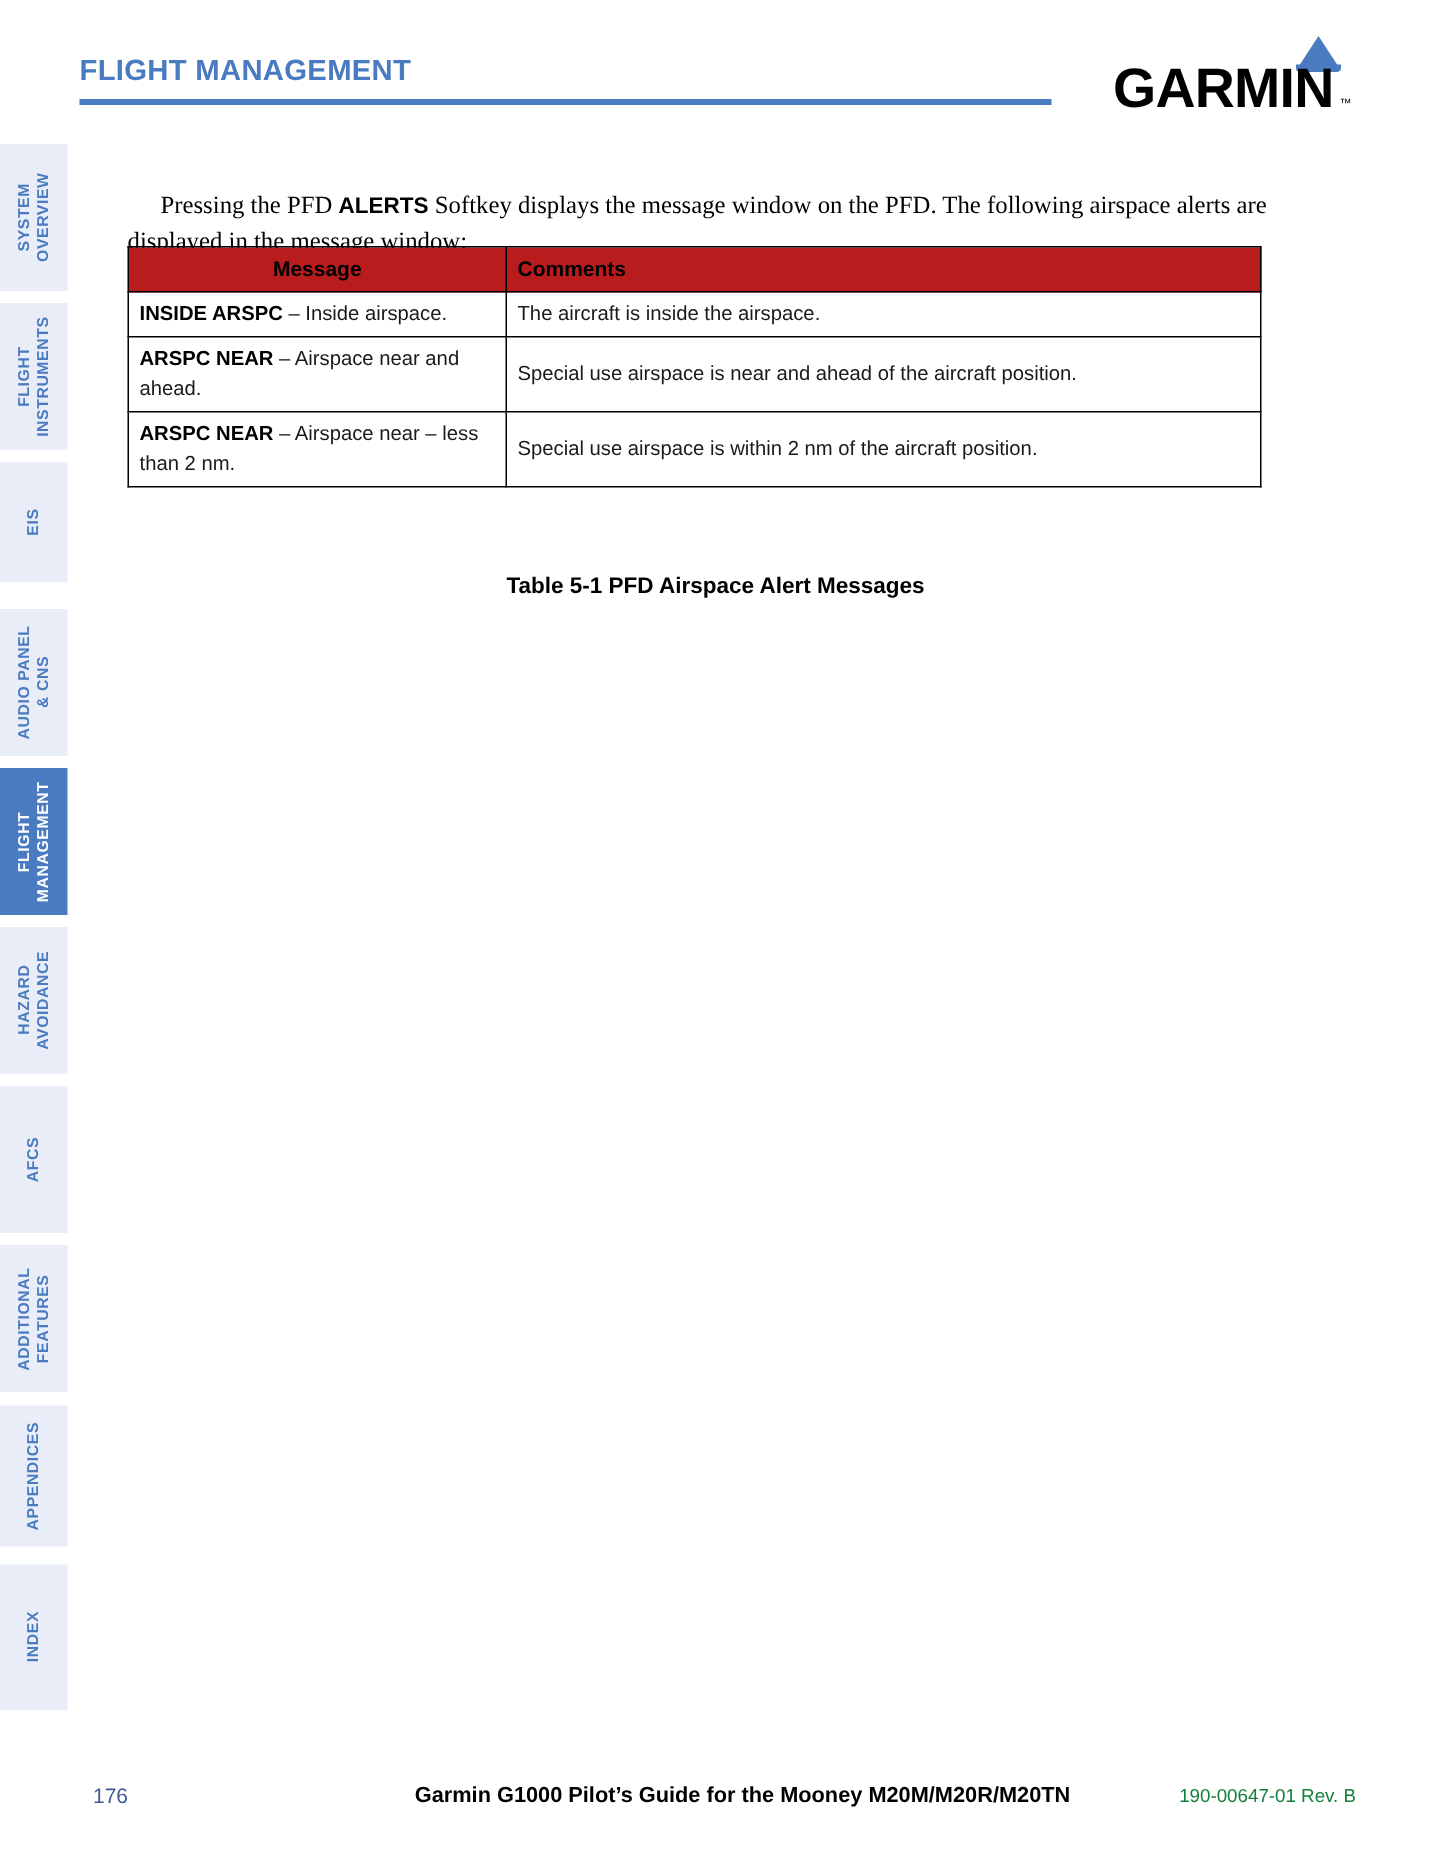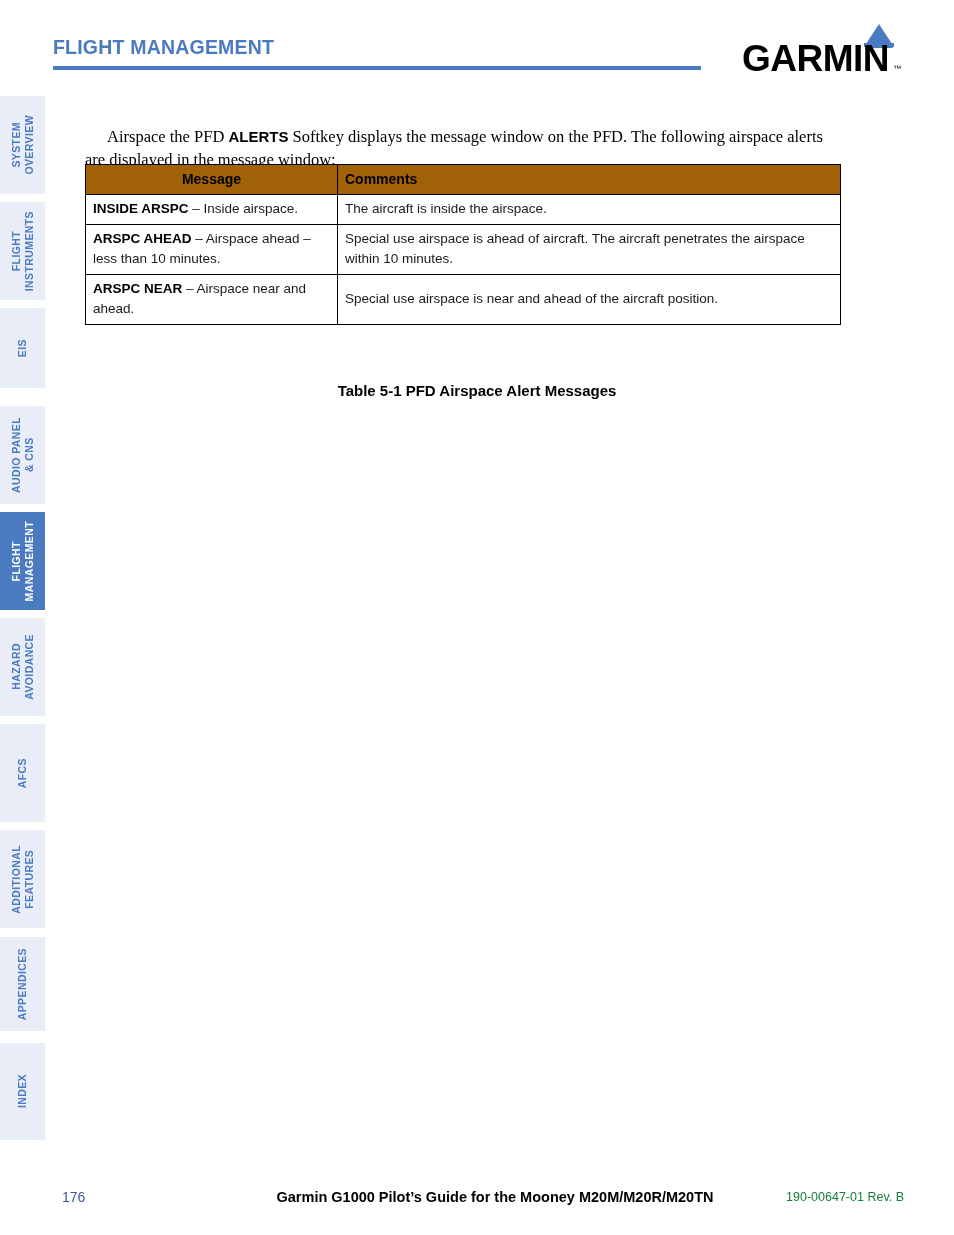--- a/index.html
+++ b/index.html
@@ -157,21 +157,21 @@
   #alerts-table td {
     border: 1.2px solid #000000;
     padding: 4px 7px 5px 7px;
     vertical-align: middle;
     font-family: "Liberation Sans", sans-serif;
     font-size: 13.5px;
     line-height: 20px;
     color: #1a1a1a;
   }
   #alerts-table th {
-    background: #a16207;
+    background: #b91c1c;
     font-weight: bold;
     font-size: 14px;
     color: #000000;
   }
   #alerts-table th.col-message {
     text-align: center;
     width: 237px;
   }
   #alerts-table th.col-comments {
     text-align: left;
@@ -279,41 +279,41 @@
   <div id="chapter-title">FLIGHT MANAGEMENT</div>
   <div id="header-rule"></div>
 </div>
 
 <div id="garmin-logo">
   <div id="garmin-triangle"></div>
   <div id="garmin-wordmark">GARMIN</div>
   <div id="garmin-tm">™</div>
 </div>
 
-<p id="intro-paragraph"><span>Airspace the PFD </span><span class="softkey">ALERTS</span><span> Softkey displays the message window on the PFD. The following airspace alerts are displayed in the message window:</span></p>
+<p id="intro-paragraph"><span>Pressing the PFD </span><span class="softkey">ALERTS</span><span> Softkey displays the message window on the PFD. The following airspace alerts are displayed in the message window:</span></p>
 
 <table id="alerts-table">
   <thead>
     <tr>
       <th class="col-message">Message</th>
       <th class="col-comments">Comments</th>
     </tr>
   </thead>
   <tbody id="table-body">
       <tr>
         <td class="msg-cell"><span class="msg-code">INSIDE ARSPC</span><span> – Inside airspace.</span></td>
         <td>The aircraft is inside the airspace.</td>
       </tr>
       <tr>
-        <td class="msg-cell"><span class="msg-code">ARSPC AHEAD</span><span> – Airspace ahead – less than 10 minutes.</span></td>
-        <td>Special use airspace is ahead of aircraft.  The aircraft penetrates the airspace within 10 minutes.</td>
+        <td class="msg-cell"><span class="msg-code">ARSPC NEAR</span><span> – Airspace near and ahead.</span></td>
+        <td>Special use airspace is near and ahead of the aircraft position.</td>
       </tr>
       <tr>
-        <td class="msg-cell"><span class="msg-code">ARSPC NEAR</span><span> – Airspace near and ahead.</span></td>
-        <td>Special use airspace is near and ahead of the aircraft position.</td>
+        <td class="msg-cell"><span class="msg-code">ARSPC NEAR</span><span> – Airspace near – less than 2 nm.</span></td>
+        <td>Special use airspace is within 2 nm of the aircraft position.</td>
       </tr>
     </tbody>
 </table>
 
 <div id="table-caption">Table 5-1  PFD Airspace Alert Messages</div>
 
 <div id="page-footer">
   <div id="footer-page-number">176</div>
   <div id="footer-title">Garmin G1000 Pilot’s Guide for the Mooney M20M/M20R/M20TN</div>
   <div id="footer-partnumber">190-00647-01  Rev. B</div>

